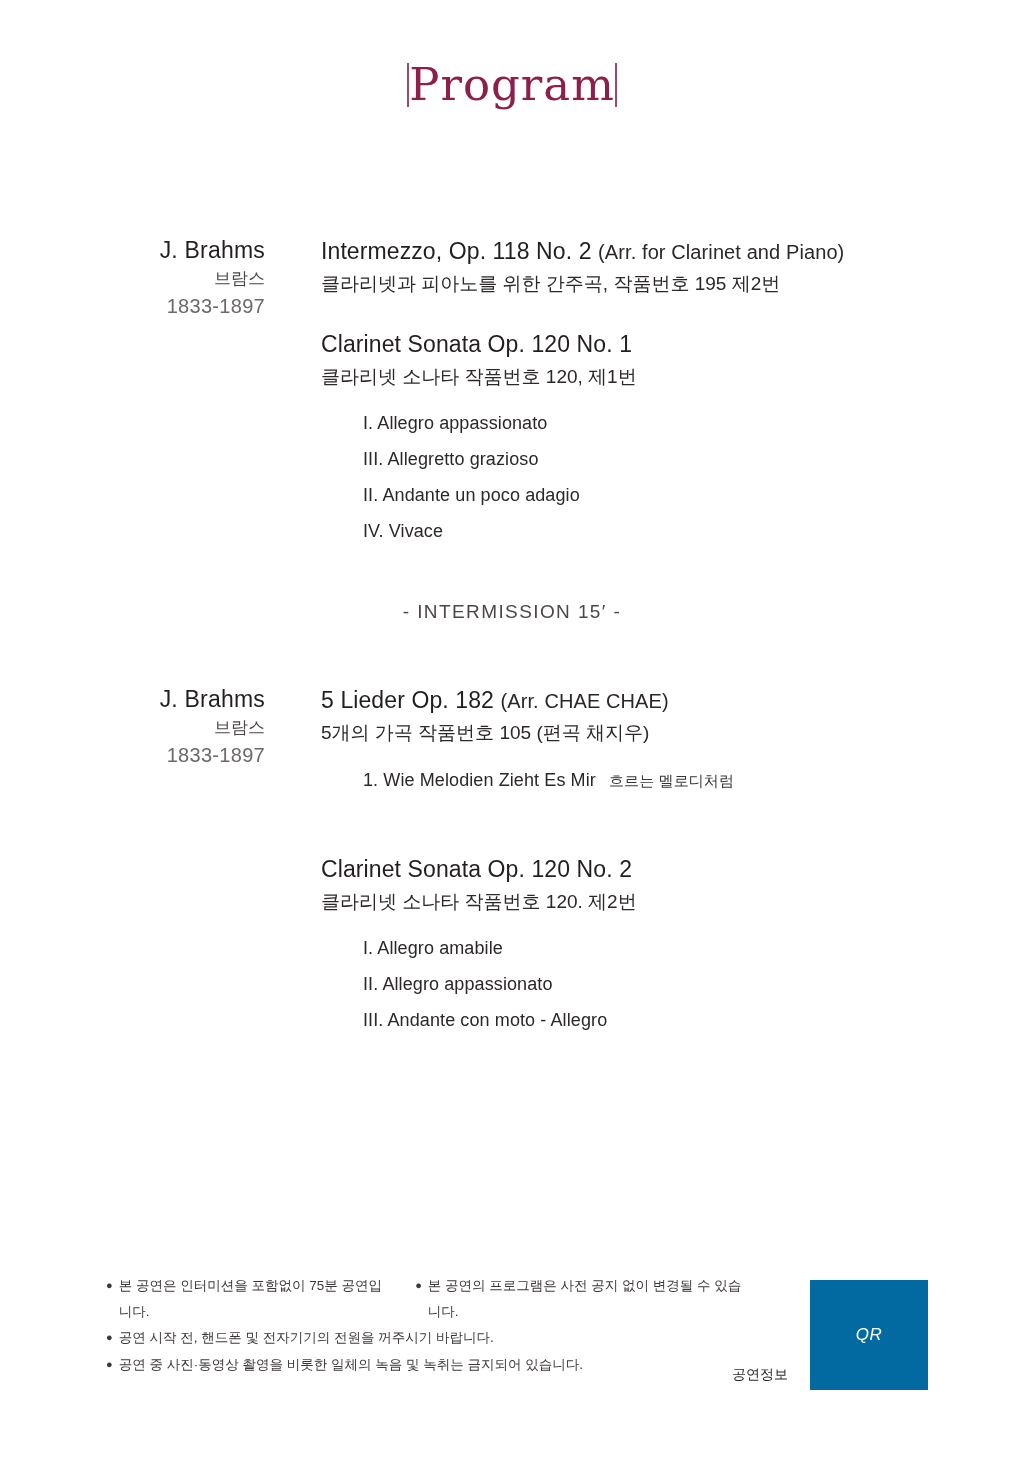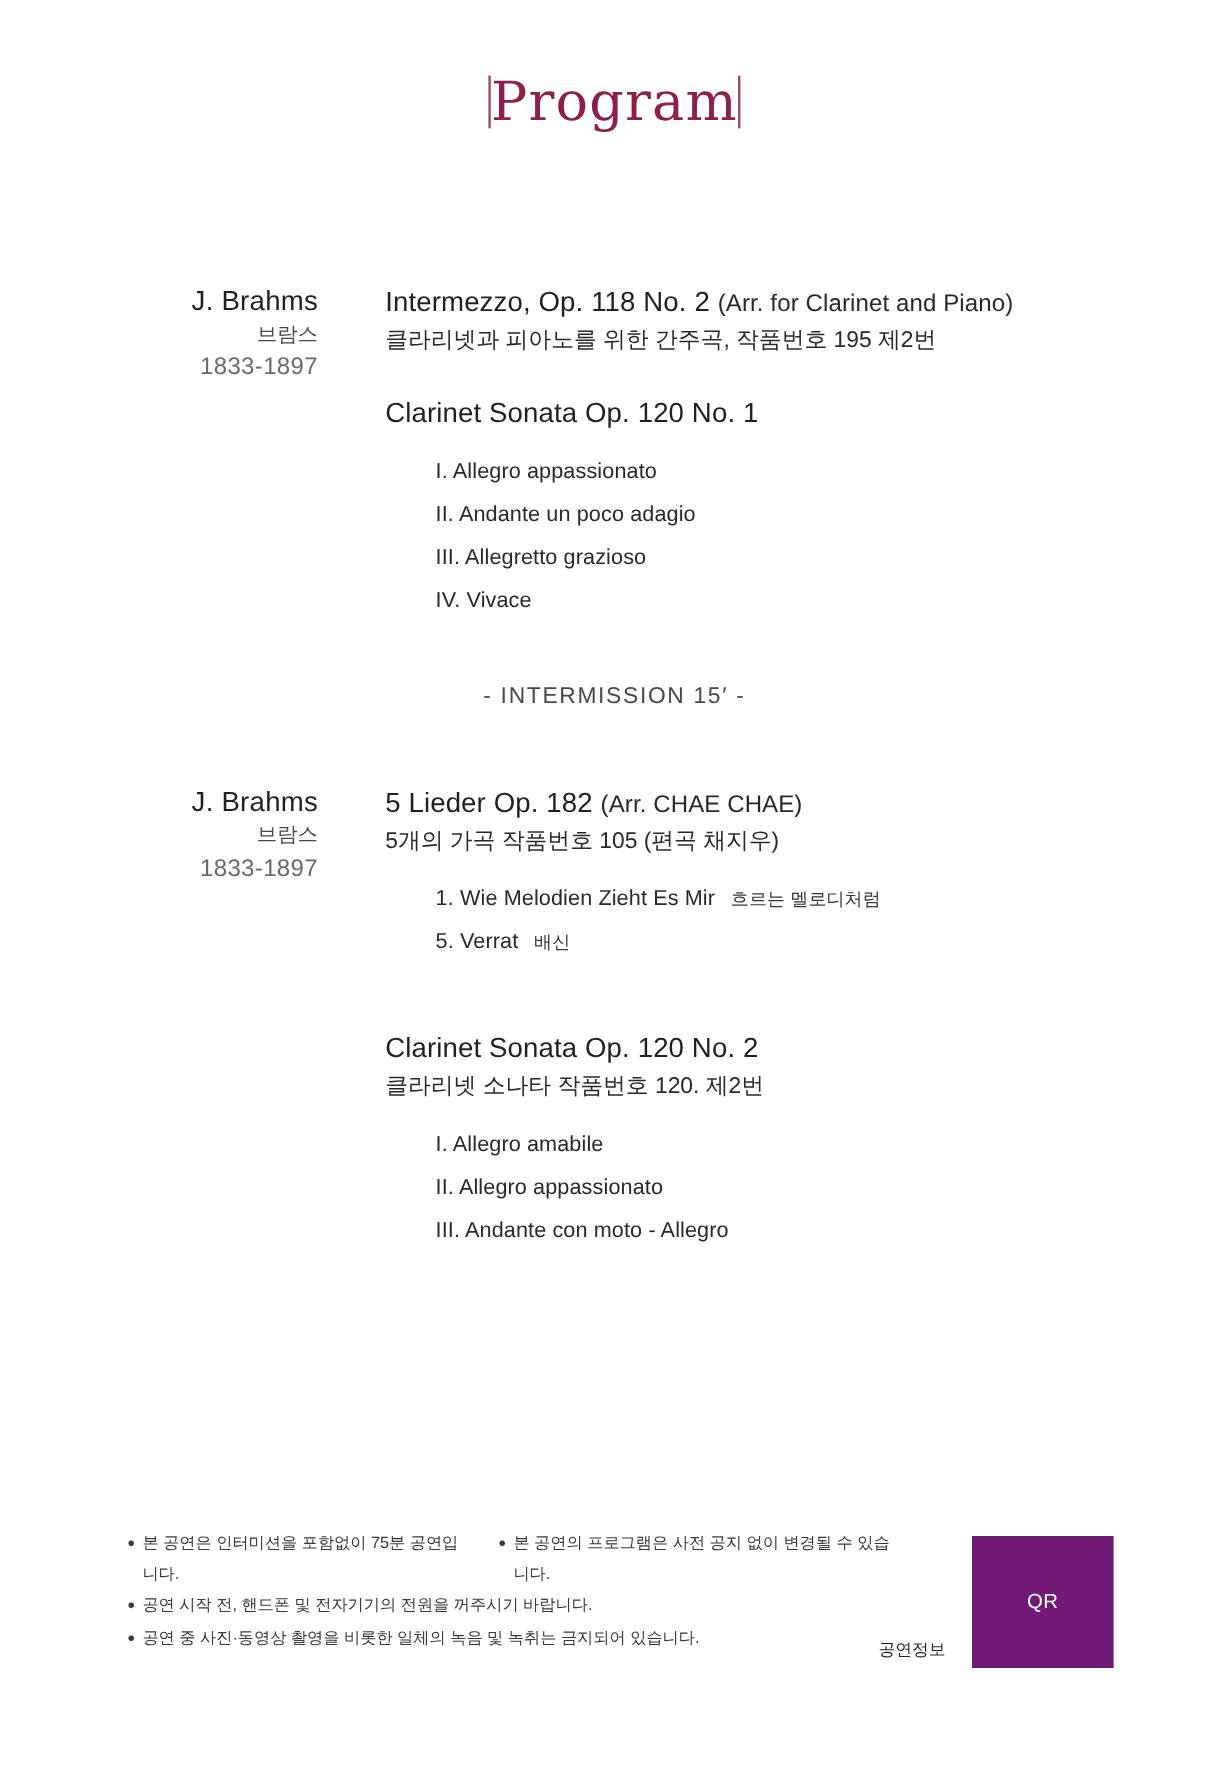--- a/index.html
+++ b/index.html
@@ -163,27 +163,28 @@
   .qr-wrap {
     position: absolute;
     right: 96px;
     bottom: 82px;
     width: 118px;
     height: 110px;
   }
   .qr-box {
     width: 118px;
     height: 110px;
-    background: #701a75;
+    background: #0369a1;
     color: #ffffff;
     display: flex;
     align-items: center;
     justify-content: center;
     font-size: 17px;
     letter-spacing: .5px;
+    font-style: italic;
   }
   .qr-caption {
     position: absolute;
     left: -78px;
     bottom: 6px;
     font-size: 14px;
     color: #231f20;
     white-space: nowrap;
   }
 </style>
@@ -211,24 +212,25 @@
           <span>Intermezzo, Op. 118 No. 2</span>
           <span class="arr">(Arr. for Clarinet and Piano)</span>
         </div>
         <div class="work-title-kr">클라리넷과 피아노를 위한 간주곡, 작품번호 195 제2번</div>
       </div>
 
       <div class="work">
         <div class="work-title">
           <span>Clarinet Sonata Op. 120 No. 1</span>
         </div>
+        <div class="work-title-kr">클라리넷 소나타 작품번호 120, 제1번</div>
         <div class="movements">
           <div class="movement">I. Allegro appassionato</div>
+          <div class="movement">III. Allegretto grazioso</div>
           <div class="movement">II. Andante un poco adagio</div>
-          <div class="movement">III. Allegretto grazioso</div>
           <div class="movement">IV. Vivace</div>
         </div>
       </div>
 
     </div>
   </div>
 
   <div class="intermission">- INTERMISSION 15′ -</div>
 
   <div class="block">
@@ -242,24 +244,20 @@
       <div class="work">
         <div class="work-title">
           <span>5 Lieder Op. 182</span>
           <span class="arr">(Arr. CHAE CHAE)</span>
         </div>
         <div class="work-title-kr">5개의 가곡 작품번호 105 (편곡 채지우)</div>
         <div class="movements">
           <div class="movement">
             <span>1. Wie Melodien Zieht Es Mir</span>
             <span class="kr">흐르는 멜로디처럼</span>
-          </div>
-          <div class="movement">
-            <span>5. Verrat</span>
-            <span class="kr">배신</span>
           </div>
         </div>
       </div>
 
       <div class="spacer-mid"></div>
 
       <div class="work">
         <div class="work-title">
           <span>Clarinet Sonata Op. 120 No. 2</span>
         </div>

